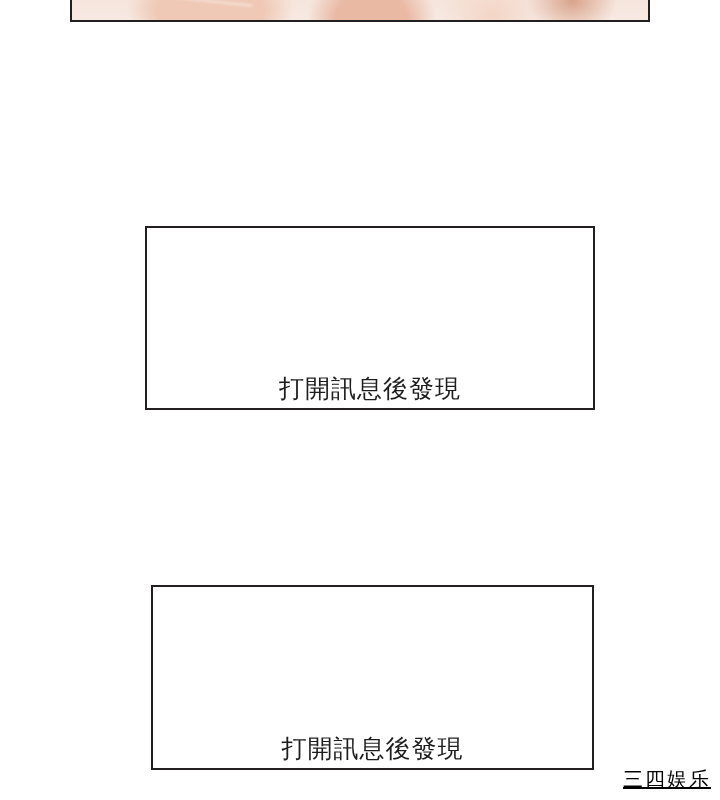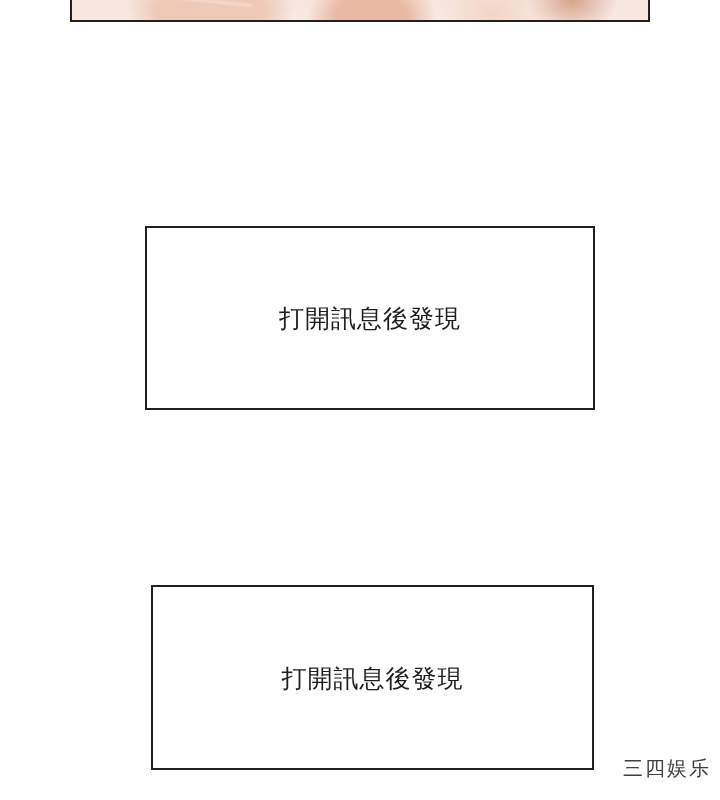--- a/index.html
+++ b/index.html
@@ -54,21 +54,21 @@
 
   
   .text-box {
     position: absolute;
     border: 2px solid #231f20;
     background: #ffffff;
     box-sizing: border-box;
     display: flex;
     flex-direction: column;
     align-items: center;
-    justify-content: center;
+    justify-content: flex-end;
   }
   .text-box .line {
     color: #1d1d1d;
     font-size: 25px;
     line-height: 40px;
     letter-spacing: 1px;
     white-space: nowrap;
     text-align: center;
   }
 
@@ -82,26 +82,27 @@
     left: 151px;
     top: 585px;
     width: 443px;
     height: 185px;
   }
 
   
   .watermark {
     position: absolute;
     right: 9px;
-    bottom: 18px;
+    bottom: 7px;
     font-size: 20px;
-    color: #404040;
+    color: #000000;
     letter-spacing: 2px;
     font-family: "DejaVu Sans", sans-serif;
     user-select: none;
+    text-decoration: underline;
   }
 </style>
 </head>
 <body>
 
 <div class="panel-top">
   <div class="panel-top-art"></div>
   <div class="panel-top-dark"></div>
 
   <div class="panel-top-streak s4"></div>

